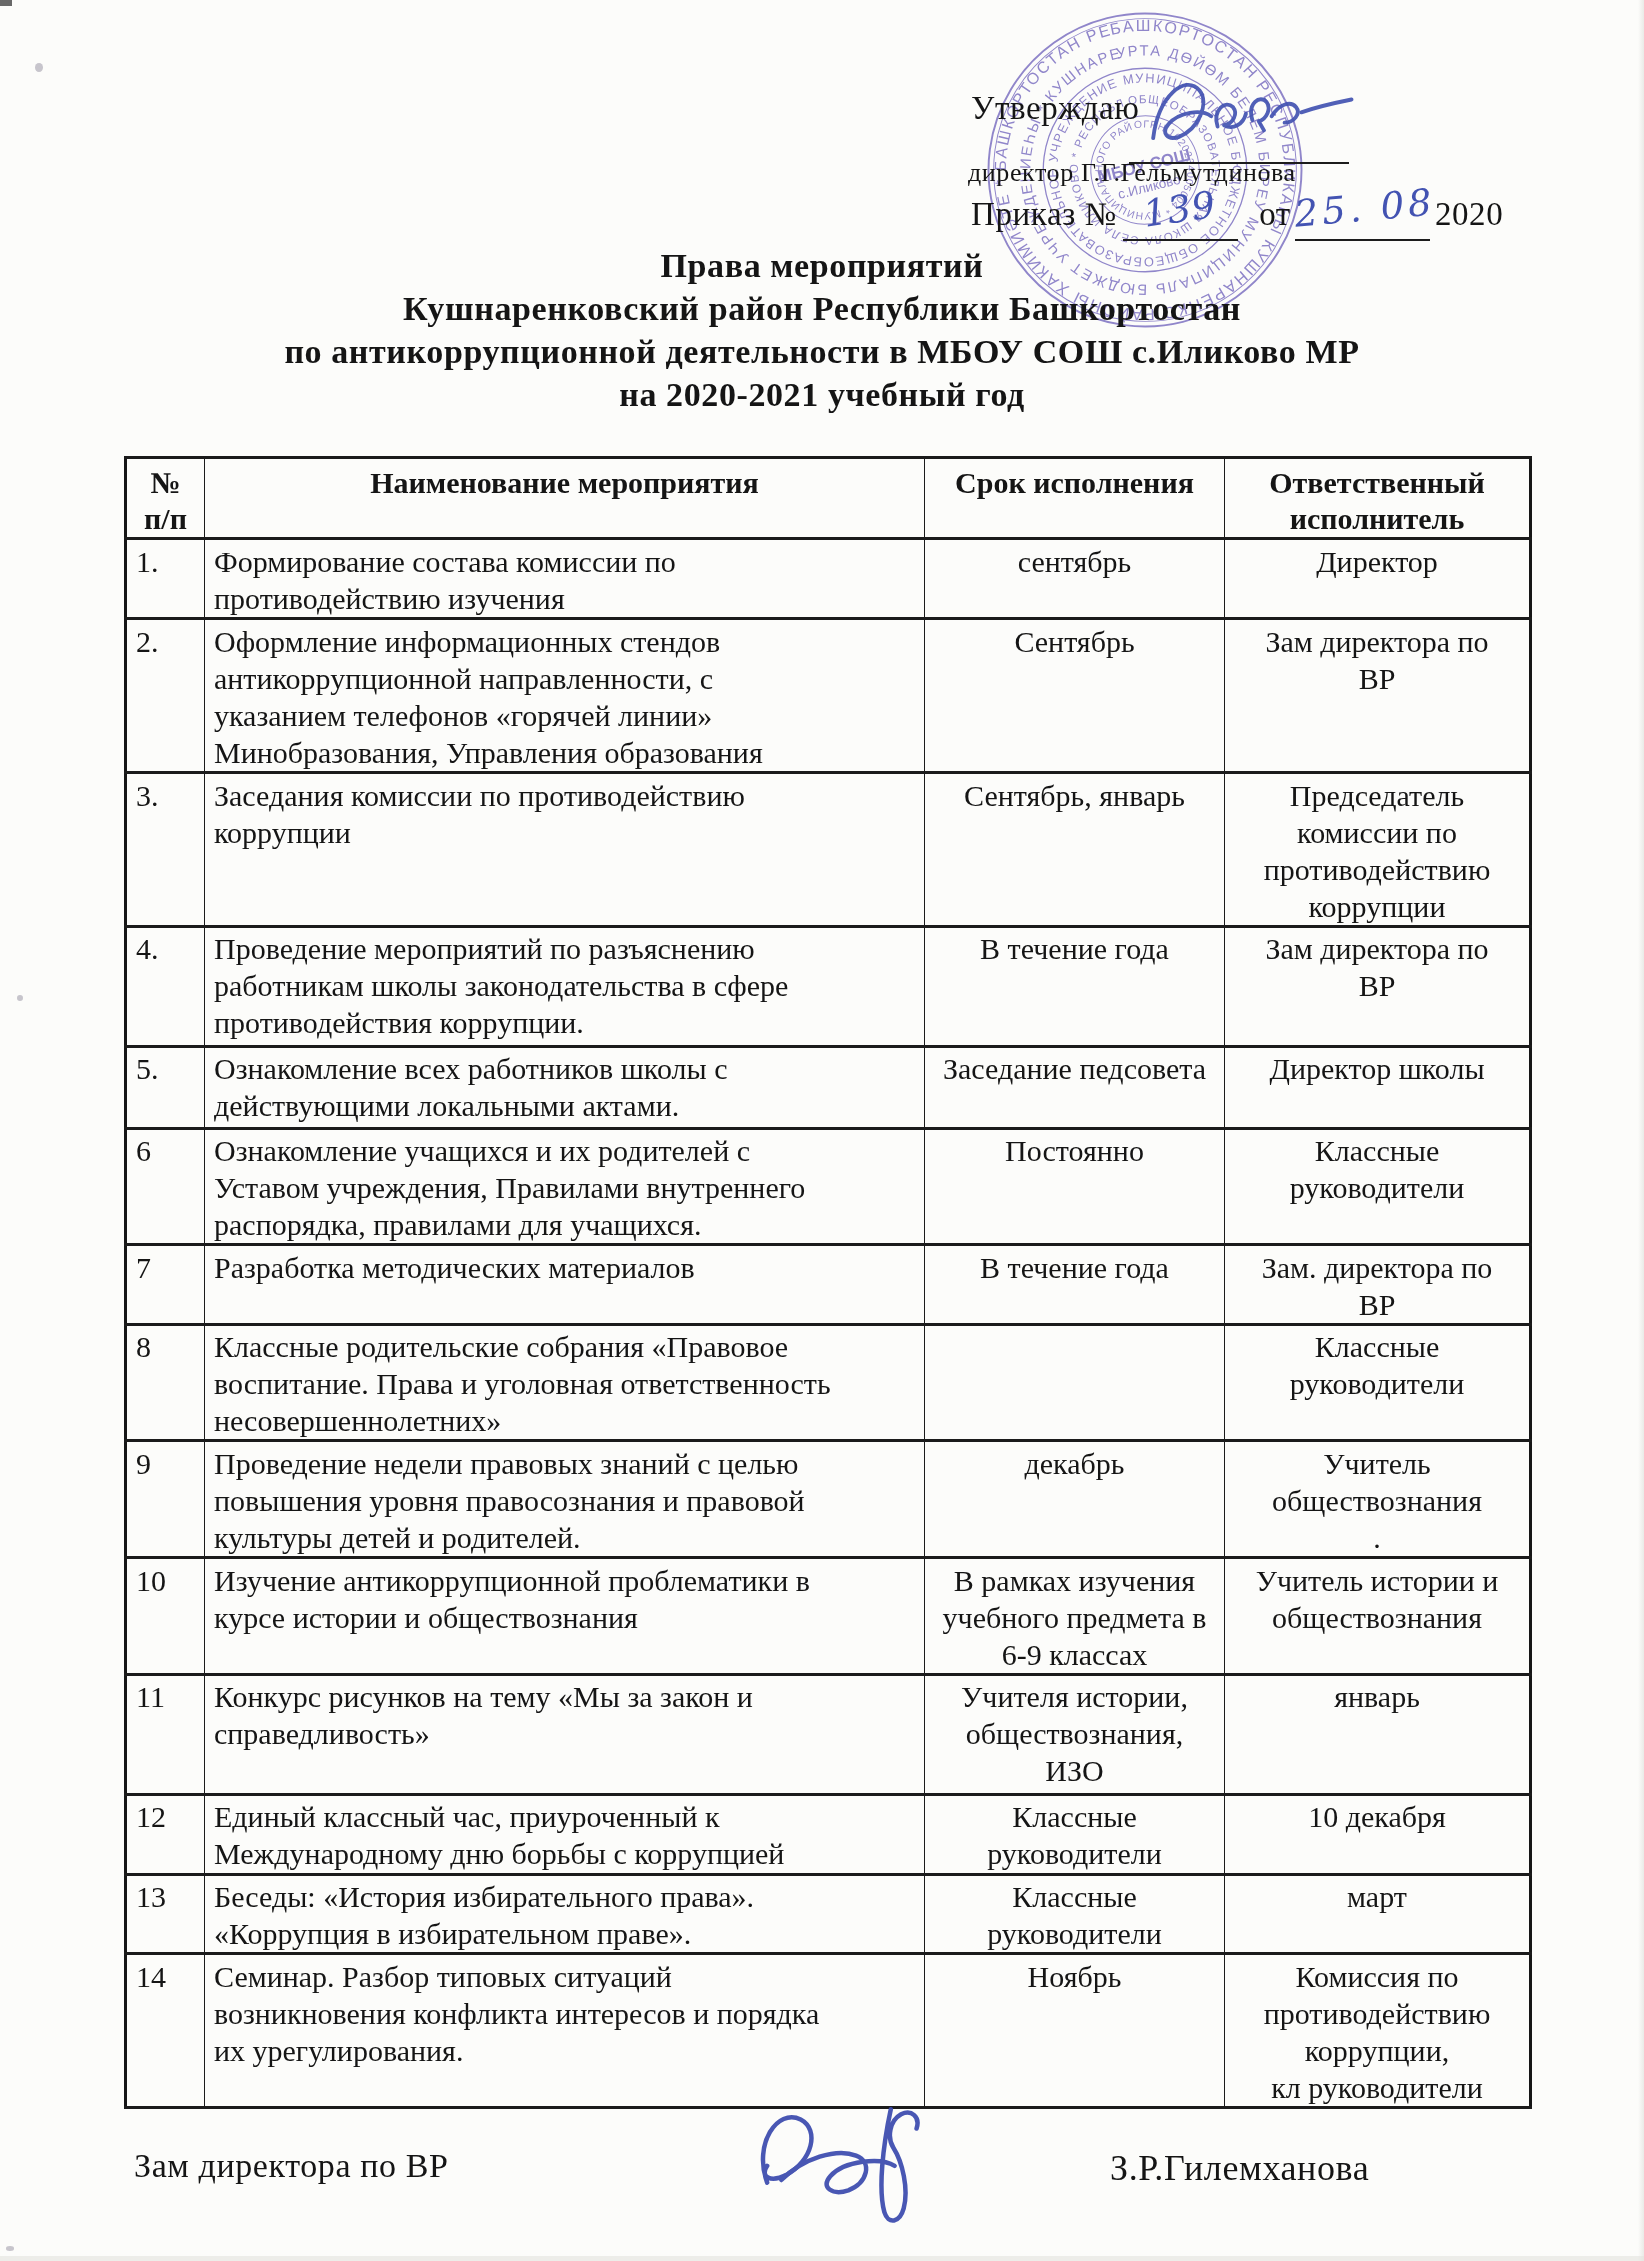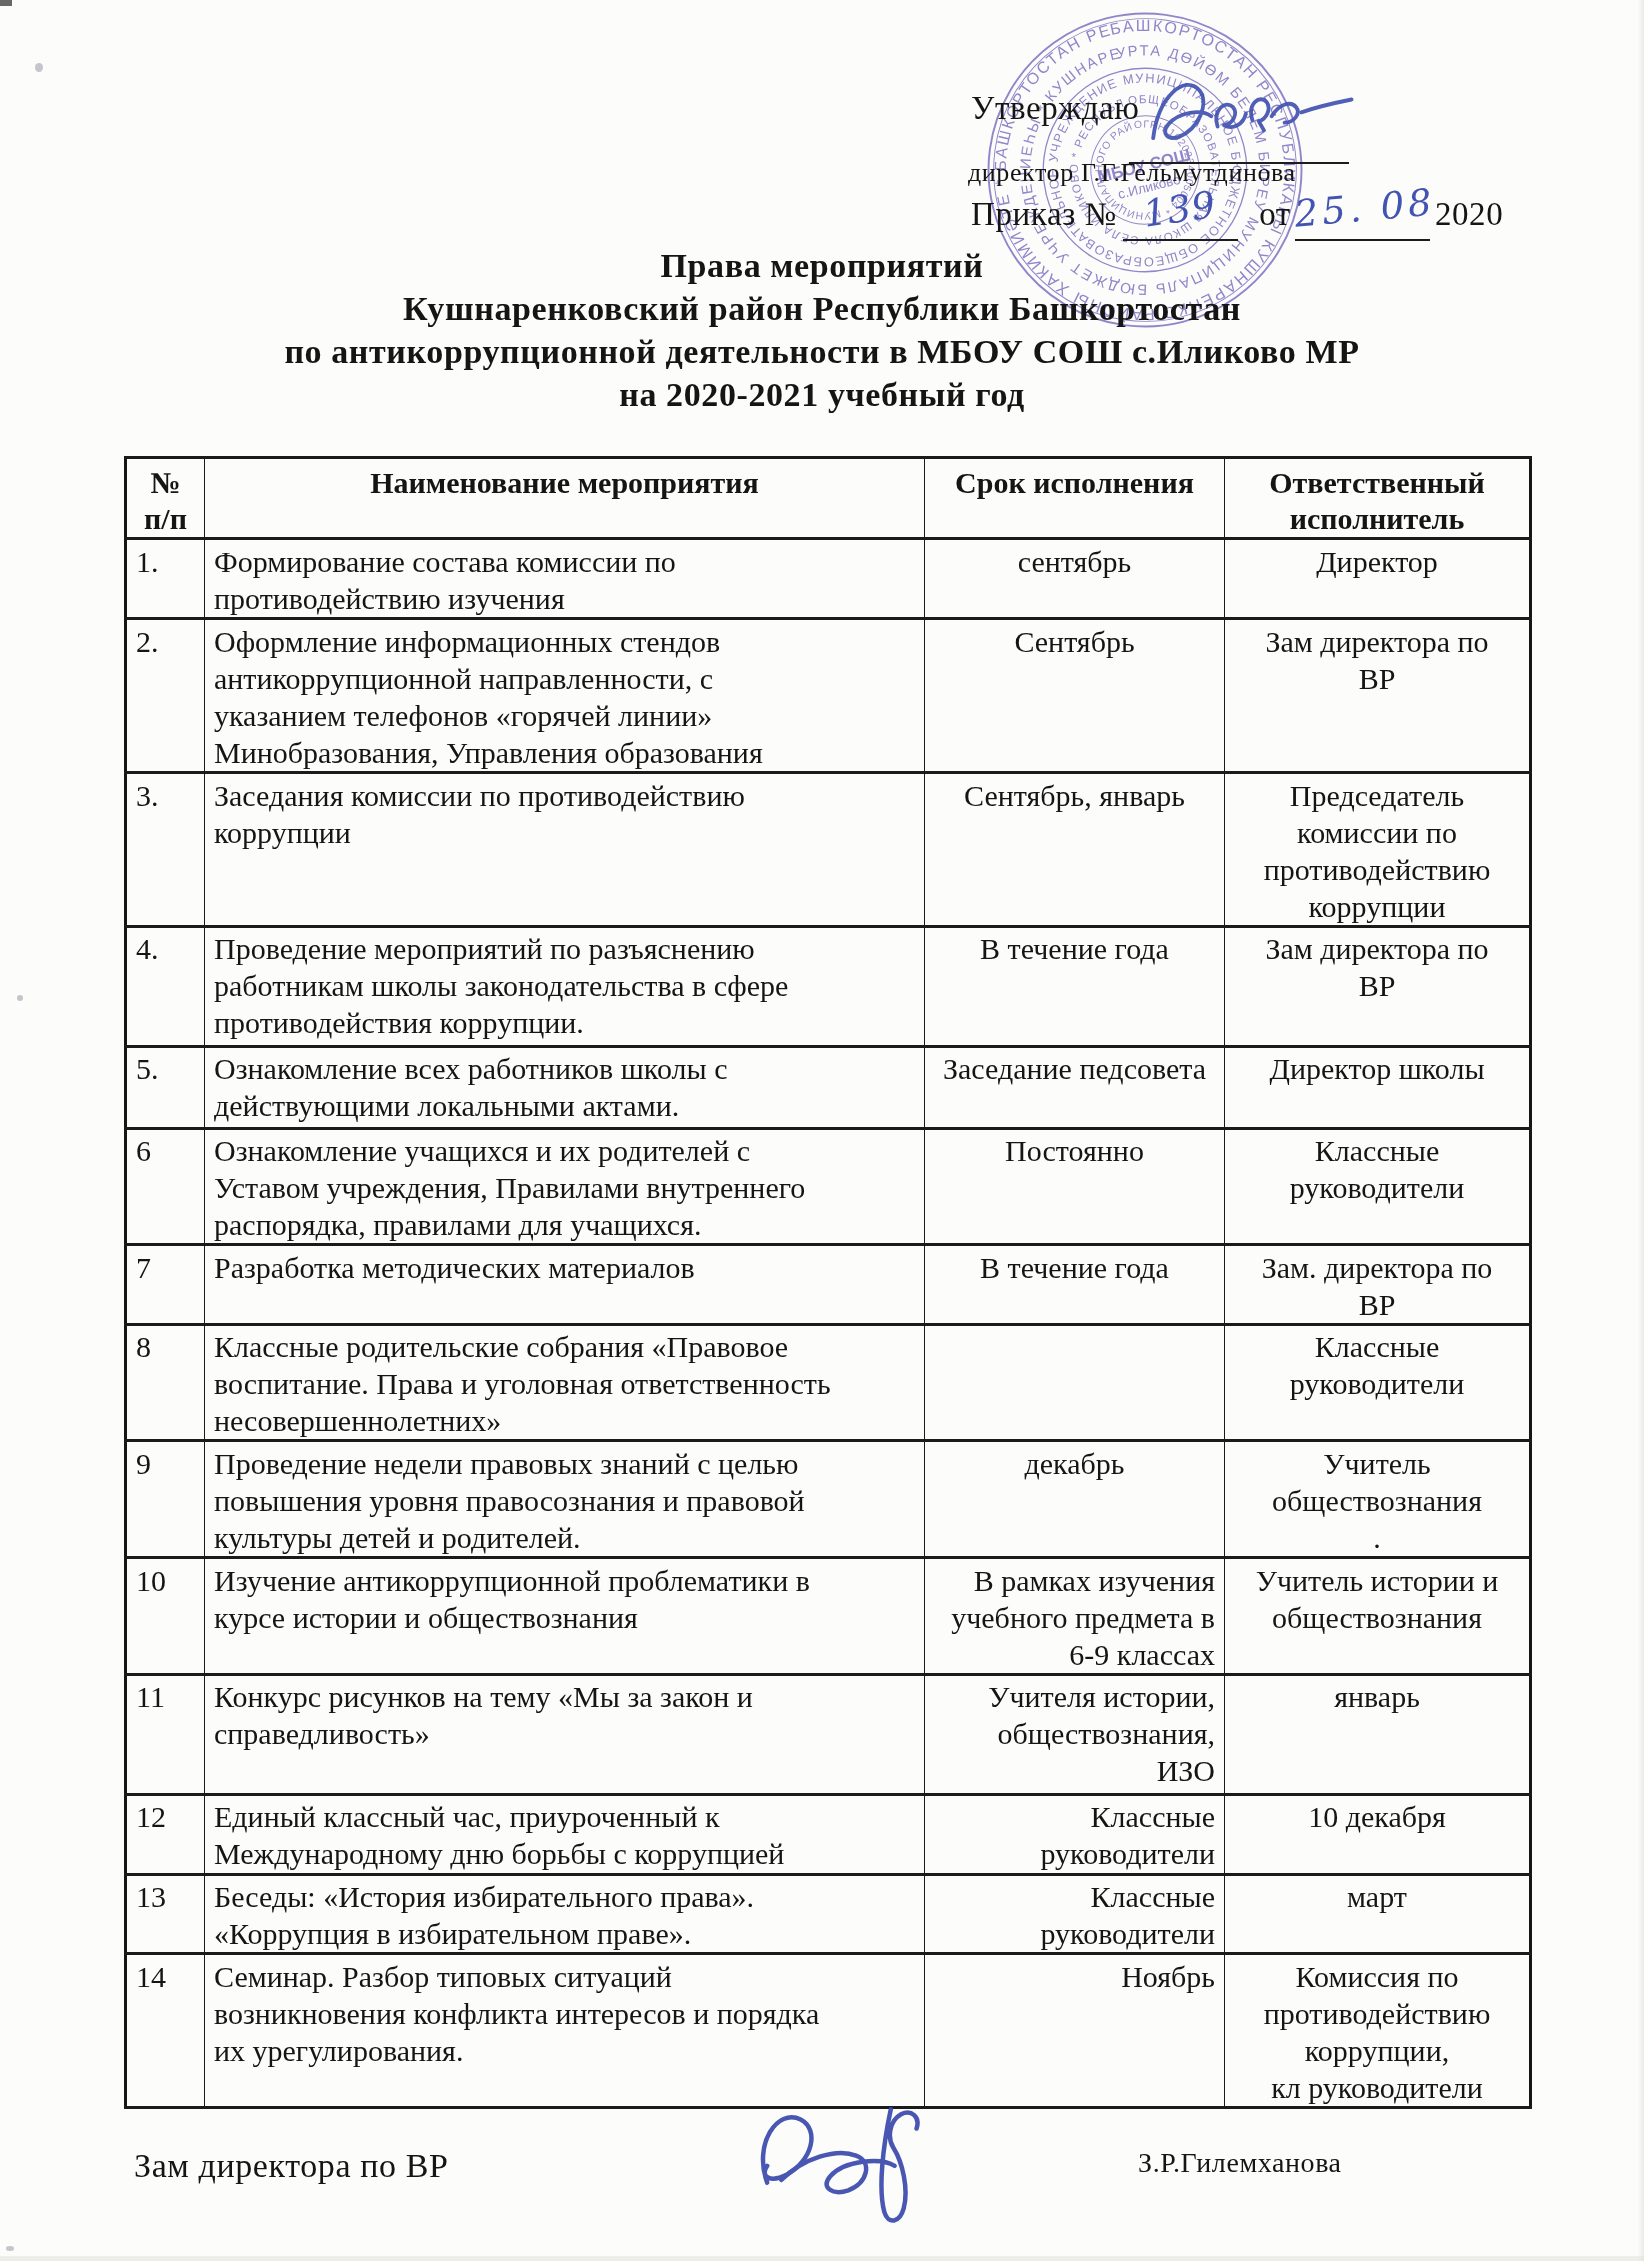--- a/index.html
+++ b/index.html
@@ -56,25 +56,25 @@
   table.plan th,table.plan td{
     border:1.9px solid #1b1b1b;border-top-width:3.2px;border-bottom-width:3.2px;
     vertical-align:top;white-space:pre-line;overflow:hidden;
     padding:2.6px 9px 0 9px;
   }
   table.plan{border:3.2px solid #161616;}
   table.plan th{font-weight:bold;text-align:center;padding-top:6.4px;line-height:36px;}
   td.num{padding-left:18px;text-align:left;}
   td.act{padding-left:15.5px;padding-right:13px;text-align:left;}
   td.term-c,td.resp{text-align:center;}
-  td.term-l{text-align:right;padding-left:14px;margin-left:6px;}
+  td.term-l{text-align:center;padding-left:14px;margin-left:6px;}
 
   
   .footer-left{position:absolute;left:134px;top:2147px;font-size:34px;letter-spacing:0.6px;}
-  .footer-right{position:absolute;left:1138px;top:2147px;font-size:28px;letter-spacing:0.6px;}
+  .footer-right{position:absolute;left:1110px;top:2147px;font-size:36px;letter-spacing:0.6px;}
   .sig-bottom{position:absolute;left:722px;top:2086px;width:232px;height:161px;}
 </style>
 </head>
 <body>
 
 <div class="page">
 
   <div class="corner-mark"></div>
   <div class="speck" style="left:35px;top:63px;width:7.7px;height:9px;"></div>
   <div class="speck" style="left:17px;top:995px;width:5.8px;height:5.8px;"></div>

